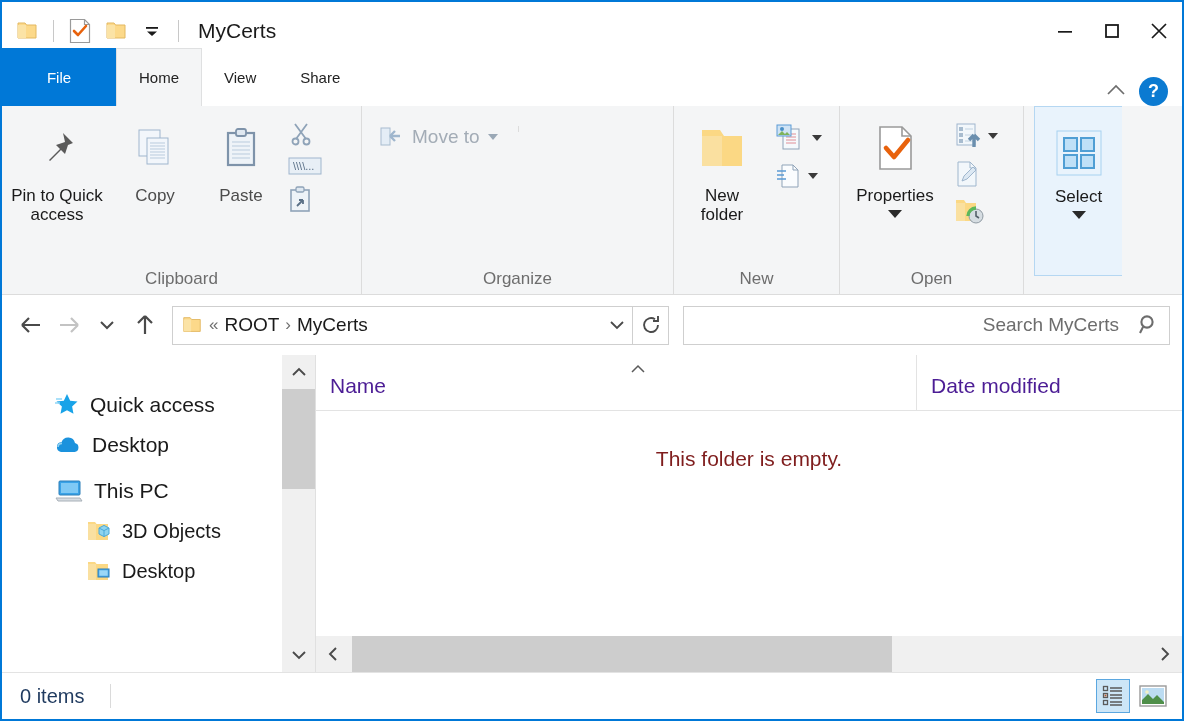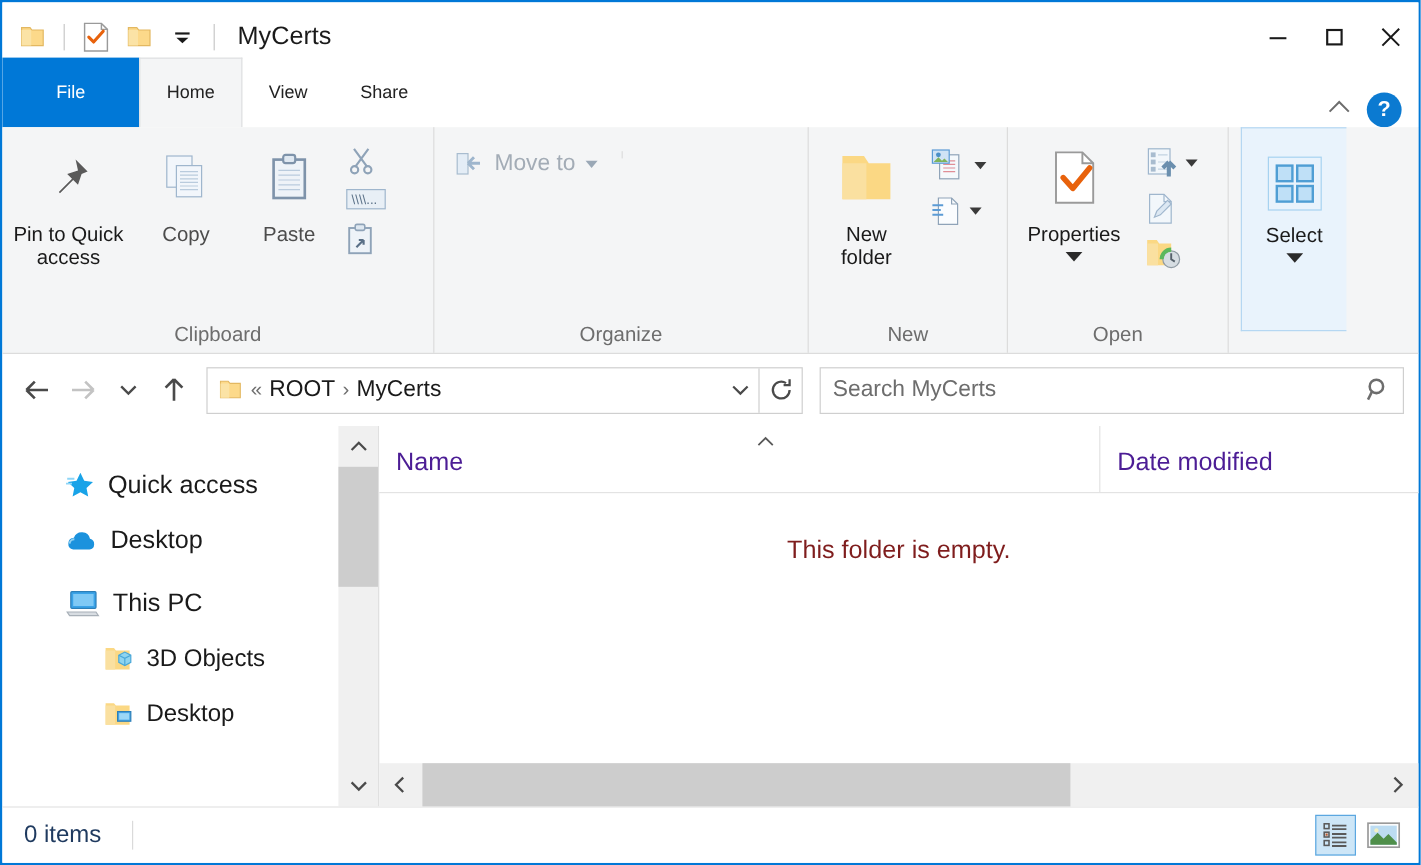--- a/index.html
+++ b/index.html
@@ -127,29 +127,29 @@
   .addr-refresh {
     width: 36px; height: 100%; border-left: 1px solid #cfcfcf;
     display: flex; align-items: center; justify-content: center;
   }
   .searchbox {
     width: 487px; height: 39px; border: 1px solid #cfcfcf; background: #fff;
     display: flex; align-items: center; margin-left: 10px;
   }
   .searchbox input {
     flex: 1; border: none; outline: none; font-size: 19px;
-    color: #6d6d6d; padding: 0 10px; font-family: inherit; background: transparent;
+    color: #6d6d6d; padding: 0 10px; font-family: inherit; background: transparent; text-align: right;
   }
   .searchbox input::placeholder { color: #6d6d6d; }
 
   
   .body { flex: 1; display: flex; min-height: 0; }
   .sidebar {
     width: 280px; background: #fff; padding-top: 34px;
-    display: flex; flex-direction: column; gap: 14px; flex: none;
+    display: flex; flex-direction: column; gap: 8px; flex: none;
   }
   .nav-item {
     display: flex; align-items: center; gap: 10px;
     font-size: 21px; color: #1a1a1a; padding-left: 52px; height: 32px;
   }
   .nav-item.indent { padding-left: 84px; font-size: 20px; }
   .vscroll {
     width: 34px; background: #f0f0f0; display: flex;
     flex-direction: column; align-items: center; flex: none;
     border-right: 1px solid #e0e0e0;

